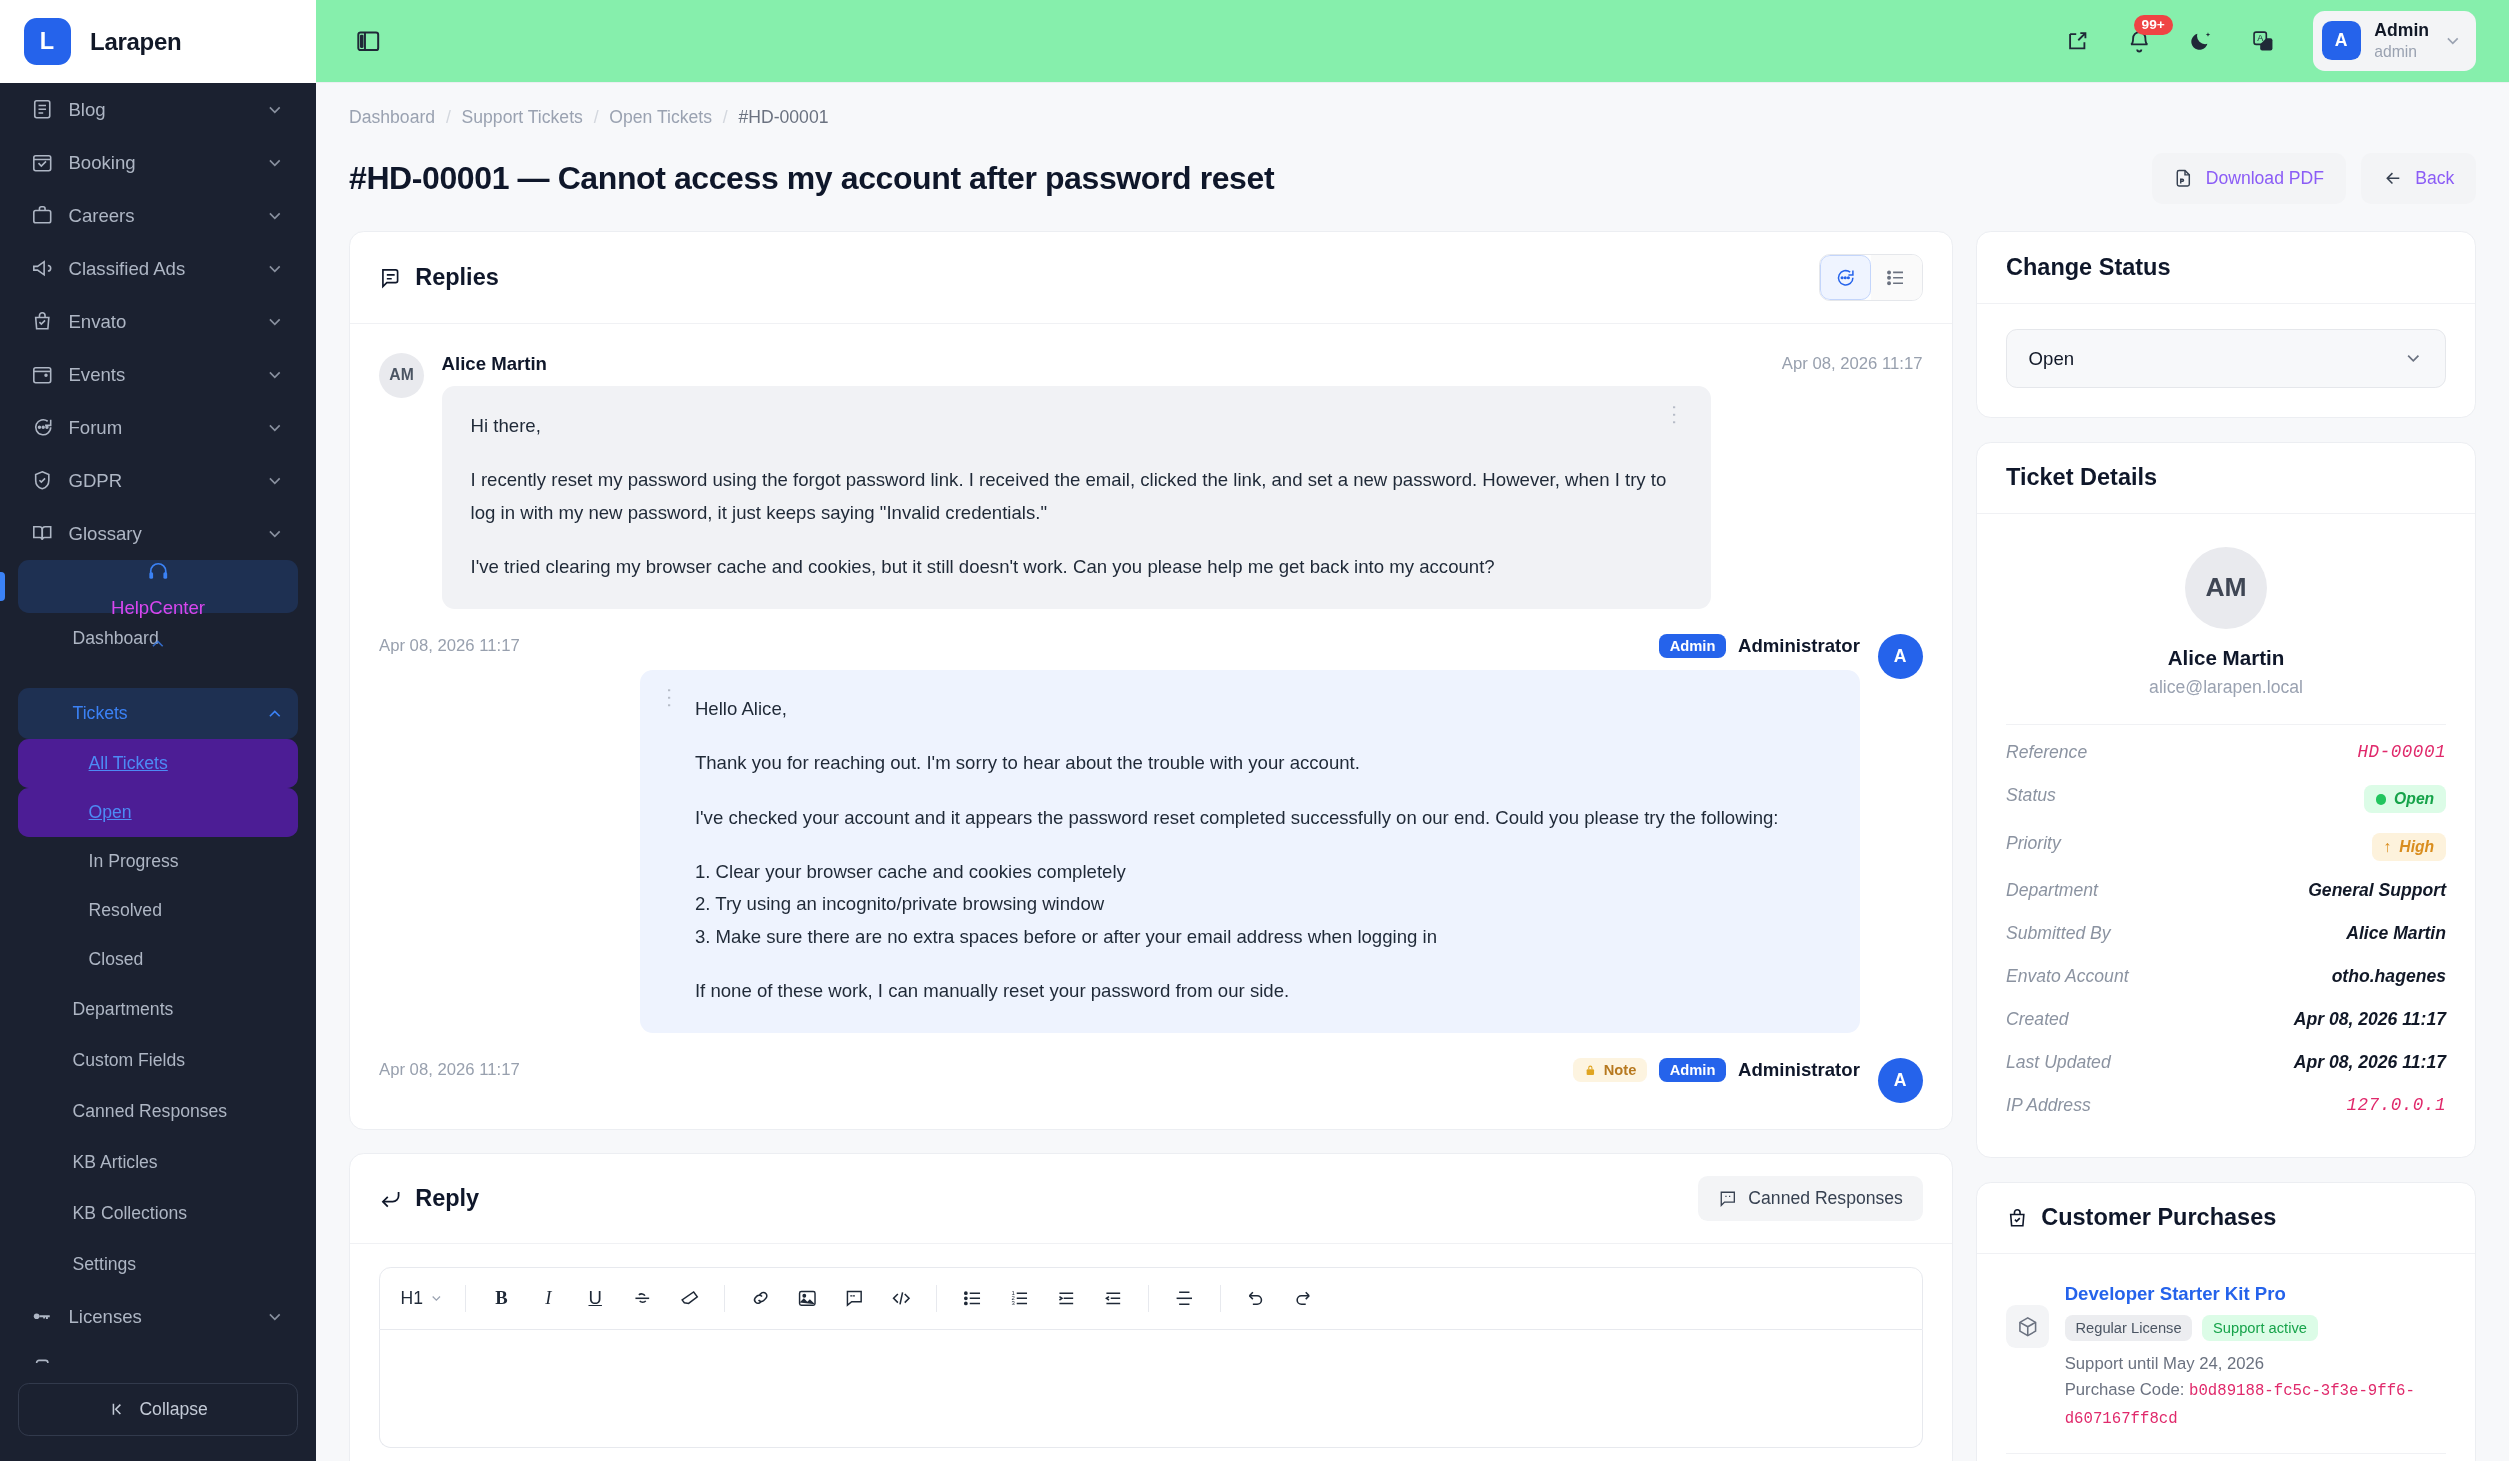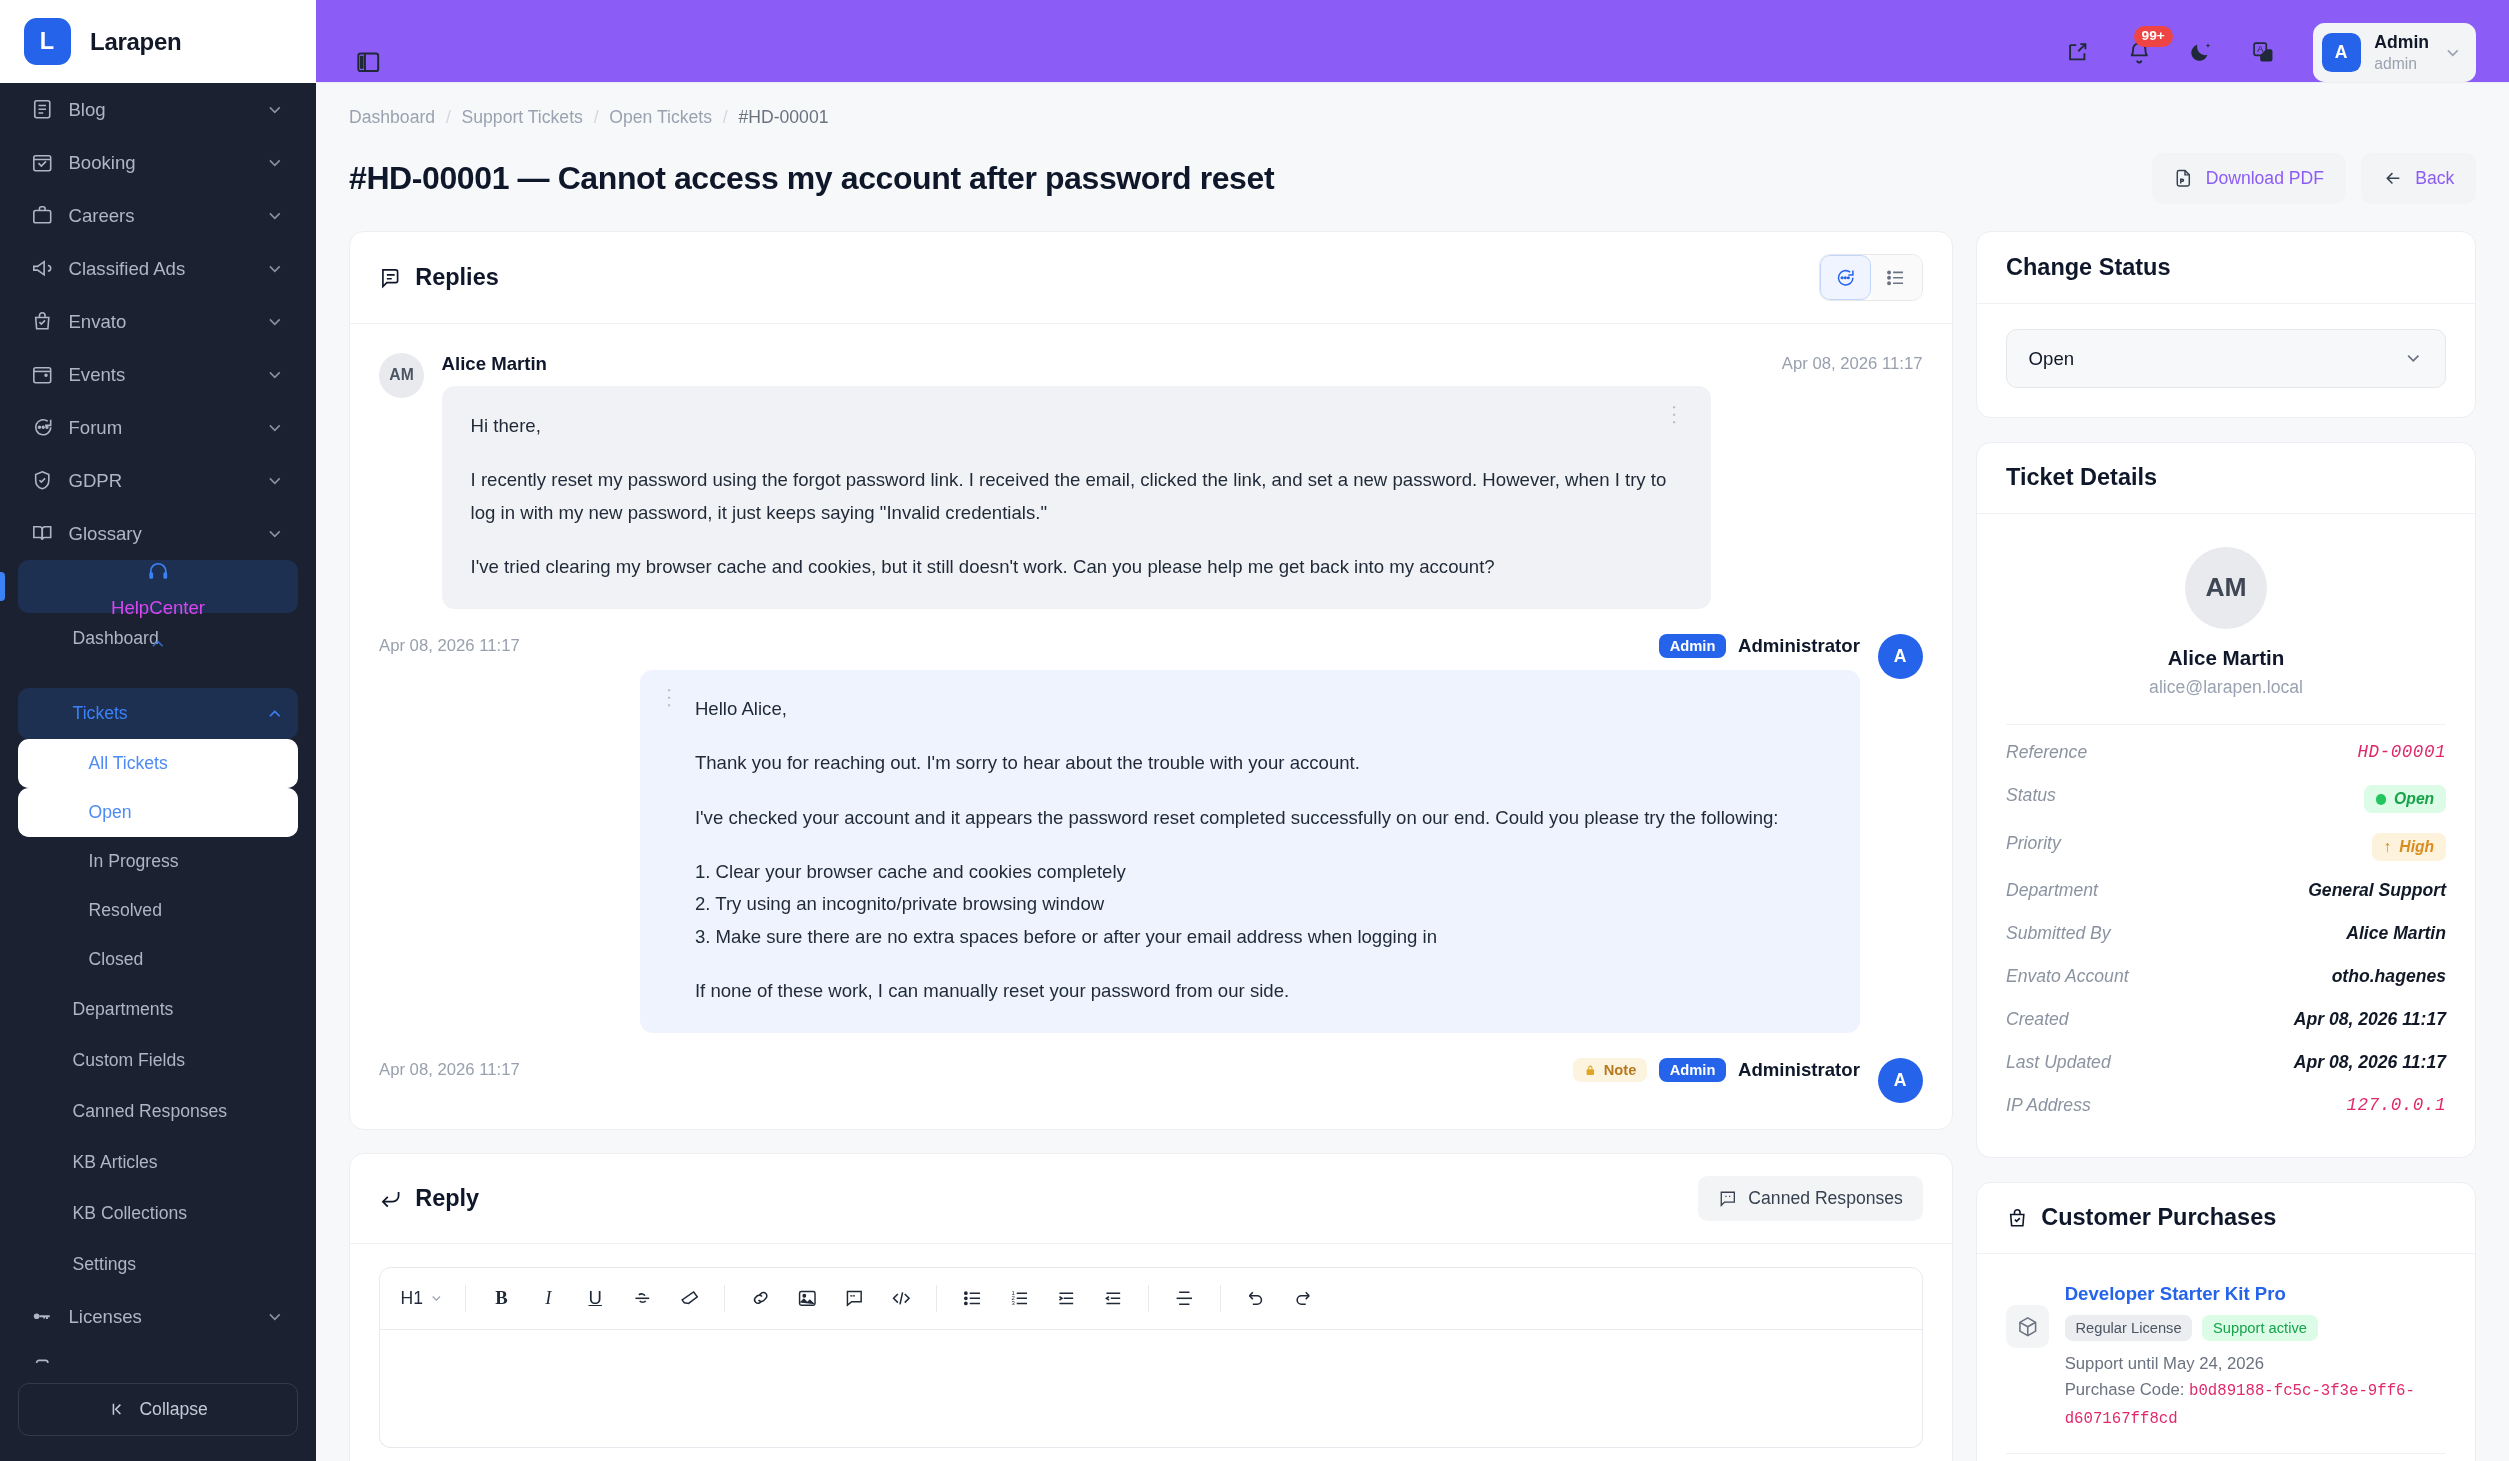--- a/index.html
+++ b/index.html
@@ -51,35 +51,35 @@
     padding-left: 55px; border-radius: 10.8px; font-size: 17.6px;
     color: #aeb6c4; cursor: pointer; flex: none;
   }
   .nav-sub.group { color: #3b82f6; background: #1e3052; padding-right: 13.7px; margin-top: 24px; }
   .nav-sub.group .lbl { flex: 1 1 auto; }
   .nav-sub2 {
     display: flex; align-items: center; height: 49px;
     padding-left: 71px; border-radius: 10.8px; font-size: 17.6px;
     color: #aeb6c4; cursor: pointer; flex: none;
   }
-  .nav-sub2.sel { background: #ffffff; color: #4d8bf5; }
+  .nav-sub2.sel { background: #4c1d95; color: #4d8bf5; text-decoration: underline; }
 
   .collapse-wrap { padding: 19.6px 17.6px 25.5px; flex: none; }
   .collapse-btn {
     height: 53px; border: 1px solid #323a4c; border-radius: 10.8px;
     display: flex; align-items: center; justify-content: center; gap: 12.7px;
     color: #c3cad6; font-size: 17.6px; cursor: pointer;
   }
 
   
   .main { flex: 1 1 auto; height: 1461px; display: flex; flex-direction: column; min-width: 0; }
 
   .topbar {
-    height: 83px; background: #8b5cf6; border-bottom: 1px solid #eceef2;
-    display: flex; align-items: flex-end; padding: 0 33px; flex: none;
+    height: 83px; background: #86efac; border-bottom: 1px solid #eceef2;
+    display: flex; align-items: center; padding: 0 33px; flex: none;
   }
   .panel-toggle { width: 39px; height: 39px; display: flex; align-items: center; justify-content: center; cursor: pointer; }
   .topbar-right { margin-left: auto; display: flex; align-items: center; gap: 29px; }
   .tb-icon { width: 33px; height: 33px; display: flex; align-items: center; justify-content: center; cursor: pointer; position: relative; color: #1f2937; }
   .badge {
     position: absolute; top: -9.8px; left: 10.8px; background: #ef4444; color: #fff;
     font-size: 13.7px; font-weight: 700; border-radius: 979px;
     padding: 2px 7.8px; line-height: 1.2;
   }
   .user-chip {

